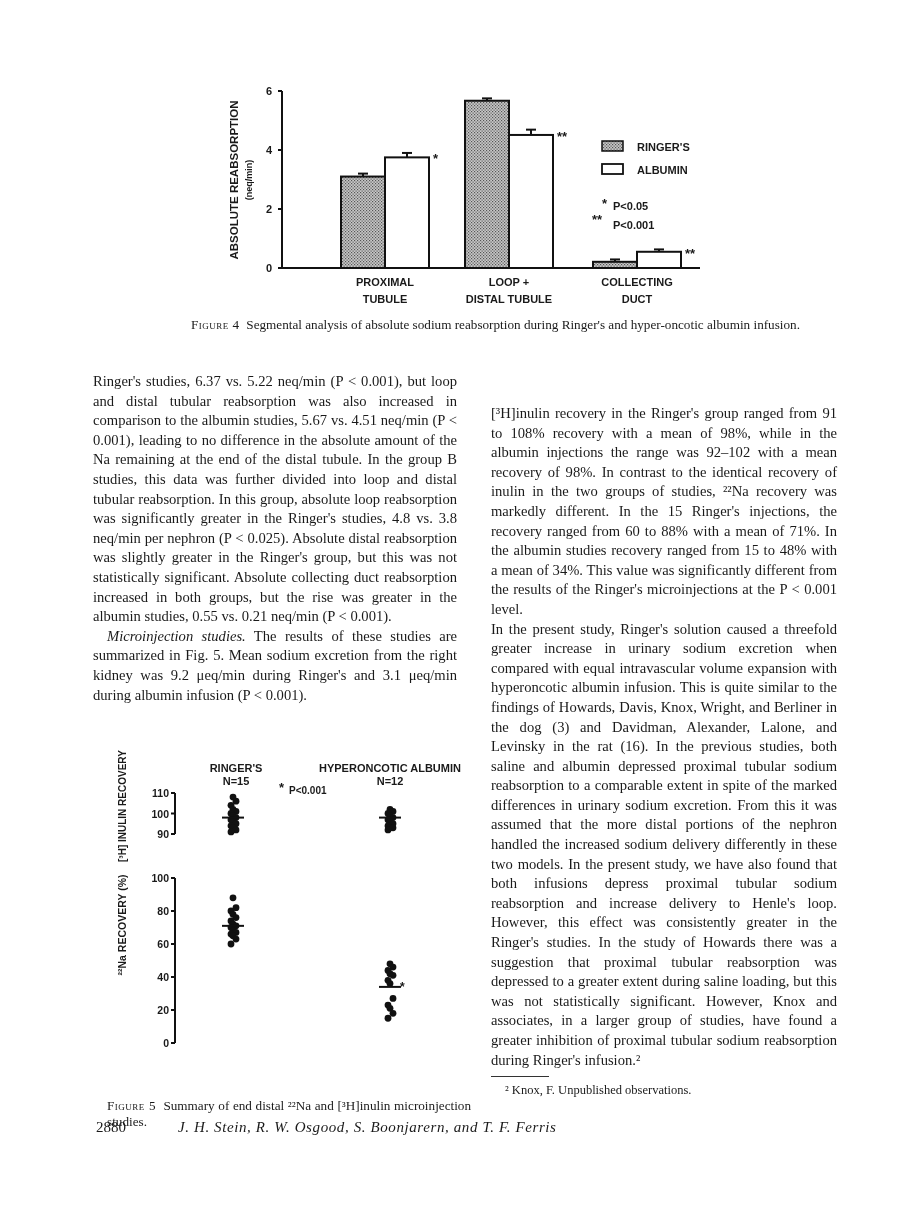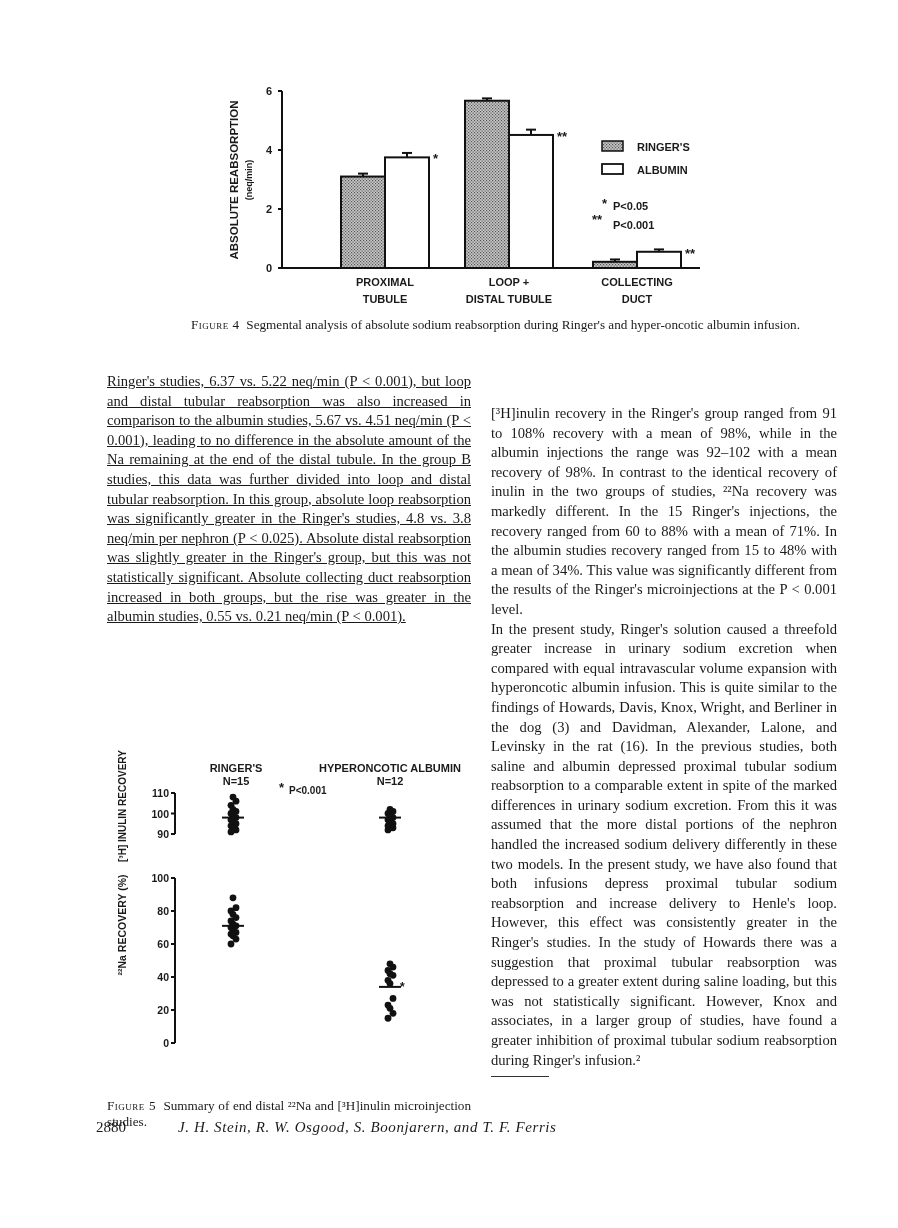--- a/index.html
+++ b/index.html
@@ -84,22 +84,23 @@
     <text x="592" y="224" font-size="13">**</text>
     <text x="613" y="229" font-size="11" font-weight="normal">P&lt;0.001</text>
   </g>
 </svg>
 
 <div class="abs caption" style="left:180px;top:317px;width:620px;text-align:right;">
   <span class="sc">Figure 4</span>&nbsp;
   <span>Segmental analysis of absolute sodium reabsorption during Ringer's and hyper-oncotic albumin infusion.</span>
 </div>
 
-<div class="abs col" style="left:107px;top:372px;width:364px;text-decoration:underline;">
+<div class="abs col" style="left:93px;top:372px;width:364px;">
   <p>Ringer's studies, 6.37 vs. 5.22 neq/min (P &lt; 0.001), but loop and distal tubular reabsorption was also increased in comparison to the albumin studies, 5.67 vs. 4.51 neq/min (P &lt; 0.001), leading to no difference in the absolute amount of the Na remaining at the end of the distal tubule. In the group B studies, this data was further divided into loop and distal tubular reabsorption. In this group, absolute loop reabsorption was significantly greater in the Ringer's studies, 4.8 vs. 3.8 neq/min per nephron (P &lt; 0.025). Absolute distal reabsorption was slightly greater in the Ringer's group, but this was not statistically significant. Absolute collecting duct reabsorption increased in both groups, but the rise was greater in the albumin studies, 0.55 vs. 0.21 neq/min (P &lt; 0.001).</p>
+  <p class="ind"><i>Microinjection studies.</i><span> The results of these studies are summarized in Fig. 5. Mean sodium excretion from the right kidney was 9.2 μeq/min during Ringer's and 3.1 μeq/min during albumin infusion (P &lt; 0.001).</span></p>
 </div>
 
 <svg class="abs" style="left:0;top:750px" width="480" height="320" id="fig5">
   <g id="fig5-top">
       <line x1="175" y1="43" x2="175" y2="84" stroke="#111" stroke-width="2"></line>
       <line x1="171" y1="84" x2="175" y2="84" stroke="#111" stroke-width="2"></line>
       <text x="169" y="88" text-anchor="end" font-size="10.5">90</text>
       <line x1="171" y1="63.5" x2="175" y2="63.5" stroke="#111" stroke-width="2"></line>
       <text x="169" y="67.5" text-anchor="end" font-size="10.5">100</text>
       <line x1="171" y1="43" x2="175" y2="43" stroke="#111" stroke-width="2"></line>
@@ -191,16 +192,17 @@
 
 <div class="abs caption" style="left:107px;top:1098px;width:364px;text-align:justify;">
   <span class="sc">Figure 5</span>&nbsp;
   <span>Summary of end distal ²²Na and [³H]inulin microinjection studies.</span>
 </div>
 
 <div class="abs col" style="left:491px;top:372px;width:346px;margin-top:32px;">
   <p>[³H]inulin recovery in the Ringer's group ranged from 91 to 108% recovery with a mean of 98%, while in the albumin injections the range was 92–102 with a mean recovery of 98%. In contrast to the identical recovery of inulin in the two groups of studies, ²²Na recovery was markedly different. In the 15 Ringer's injections, the recovery ranged from 60 to 88% with a mean of 71%. In the albumin studies recovery ranged from 15 to 48% with a mean of 34%. This value was significantly different from the results of the Ringer's microinjections at the P &lt; 0.001 level.</p>
   <p>In the present study, Ringer's solution caused a threefold greater increase in urinary sodium excretion when compared with equal intravascular volume expansion with hyperoncotic albumin infusion. This is quite similar to the findings of Howards, Davis, Knox, Wright, and Berliner in the dog (3) and Davidman, Alexander, Lalone, and Levinsky in the rat (16). In the previous studies, both saline and albumin depressed proximal tubular sodium reabsorption to a comparable extent in spite of the marked differences in urinary sodium excretion. From this it was assumed that the more distal portions of the nephron handled the increased sodium delivery differently in these two models. In the present study, we have also found that both infusions depress proximal tubular sodium reabsorption and increase delivery to Henle's loop. However, this effect was consistently greater in the Ringer's studies. In the study of Howards there was a suggestion that proximal tubular reabsorption was depressed to a greater extent during saline loading, but this was not statistically significant. However, Knox and associates, in a larger group of studies, have found a greater inhibition of proximal tubular sodium reabsorption during Ringer's infusion.²</p>
   <div class="rule" style="margin-top:6px;"></div>
+  <div class="footnote" style="margin-top:4px;padding-left:14px;">² Knox, F. Unpublished observations.</div>
 </div>
 
 <div class="abs folio" style="left:96px;top:1119px;">2880</div>
 <div class="abs runhead" style="left:172px;top:1119px;margin-left:6px;">J. H. Stein, R. W. Osgood, S. Boonjarern, and T. F. Ferris</div>
 
 </body></html>

